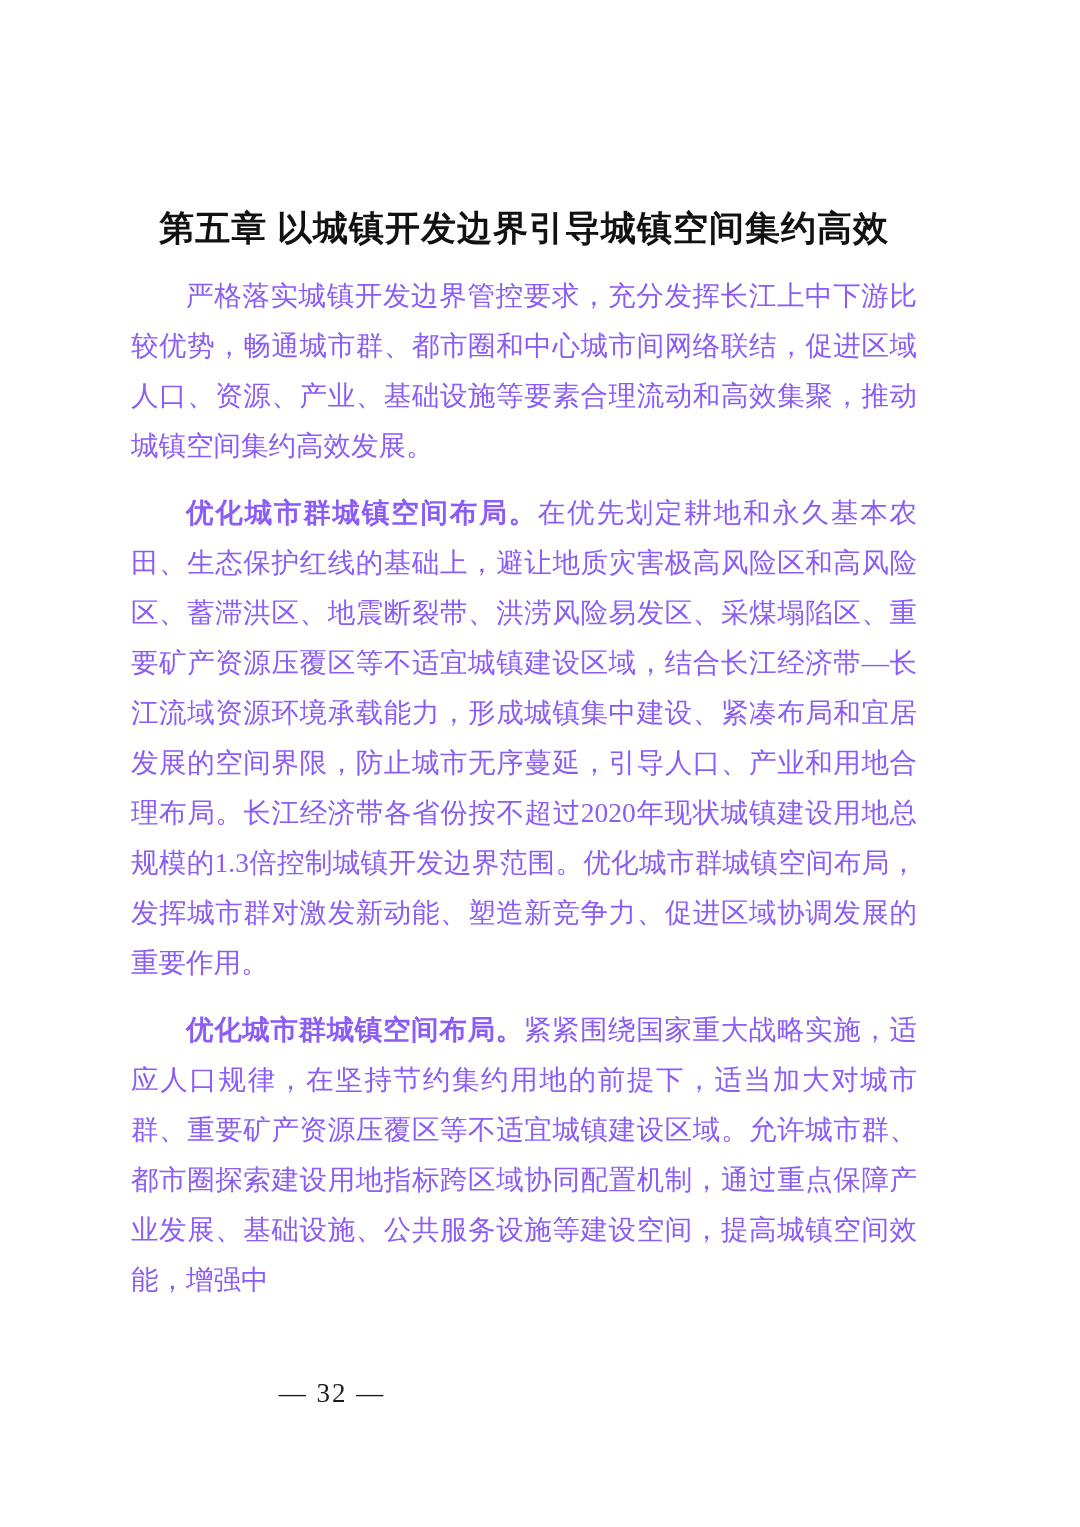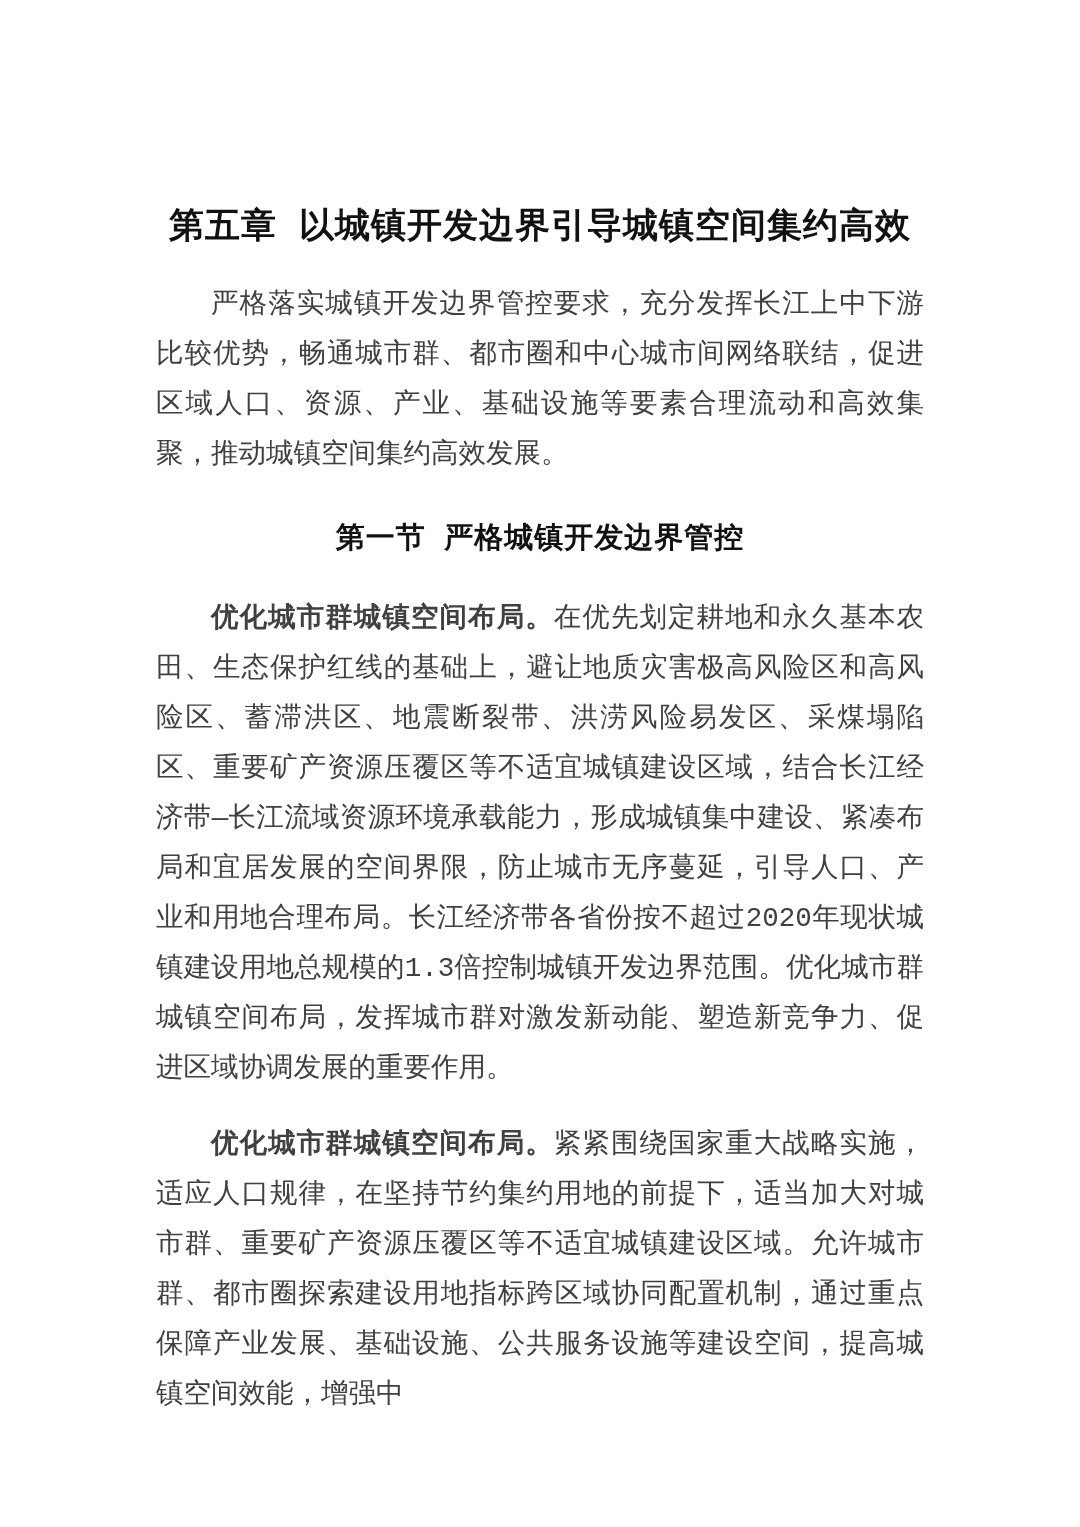--- a/index.html
+++ b/index.html
@@ -11,24 +11,23 @@
     position: relative;
     width: 1080px;
     height: 1527px;
     background: #ffffff;
     font-family: "Liberation Serif", "DejaVu Serif", serif;
     color: #1a1a1a;
     overflow: hidden;
   }
   .content {
     position: absolute;
-    left: 140px;
+    left: 124px;
     top: 0;
     width: 800px;
-    font-family: Liberation Mono, monospace;
   }
   .chapter-title {
     margin: 0;
     padding-top: 205px;
     font-size: 35px;
     font-weight: bold;
     text-align: center;
     letter-spacing: 1px;
     line-height: 1.35;
     color: #111111;
@@ -38,28 +37,28 @@
     padding-top: 22px;
     padding-bottom: 6px;
     font-size: 29px;
     font-weight: bold;
     text-align: center;
     letter-spacing: 1px;
     line-height: 1.5;
     color: #111111;
   }
   p.body-par {
-    margin: 16px;
+    margin: 7px;
     padding-top: 12px;
     font-size: 27.5px;
     line-height: 50px;
     text-align: justify;
     text-justify: inter-ideograph;
     text-indent: 2em;
-    color: #404040;
+    color: #8b5cf6;
   }
   p.body-par.tight {
     padding-top: 10px;
   }
   .lead {
     font-weight: bold;
   }
   .page-number {
     position: absolute;
     left: 0;
@@ -79,21 +78,21 @@
 </head>
 <body>
 
 <div class="page">
   <div class="content">
 
     <h1 class="chapter-title">第五章 以城镇开发边界引导城镇空间集约高效</h1>
 
     <p class="body-par">严格落实城镇开发边界管控要求，充分发挥长江上中下游比较优势，畅通城市群、都市圈和中心城市间网络联结，促进区域人口、资源、产业、基础设施等要素合理流动和高效集聚，推动城镇空间集约高效发展。</p>
 
-    <h2 class="section-title">第一节 严格城镇开发边界管控</h2>
 
     <p class="body-par tight"><span class="lead">优化城市群城镇空间布局。</span><span>在优先划定耕地和永久基本农田、生态保护红线的基础上，避让地质灾害极高风险区和高风险区、蓄滞洪区、地震断裂带、洪涝风险易发区、采煤塌陷区、重要矿产资源压覆区等不适宜城镇建设区域，结合长江经济带—长江流域资源环境承载能力，形成城镇集中建设、紧凑布局和宜居发展的空间界限，防止城市无序蔓延，引导人口、产业和用地合理布局。长江经济带各省份按不超过2020年现状城镇建设用地总规模的1.3倍控制城镇开发边界范围。优化城市群城镇空间布局，发挥城市群对激发新动能、塑造新竞争力、促进区域协调发展的重要作用。</span></p>
 
     <p class="body-par tight"><span class="lead">优化城市群城镇空间布局。</span><span>紧紧围绕国家重大战略实施，适应人口规律，在坚持节约集约用地的前提下，适当加大对城市群、重要矿产资源压覆区等不适宜城镇建设区域。允许城市群、都市圈探索建设用地指标跨区域协同配置机制，通过重点保障产业发展、基础设施、公共服务设施等建设空间，提高城镇空间效能，增强中</span></p>
 
   </div>
 
+  <div class="page-number"><span class="pn-inner">— 32 —</span></div>
 </div>
 
 </body></html>

